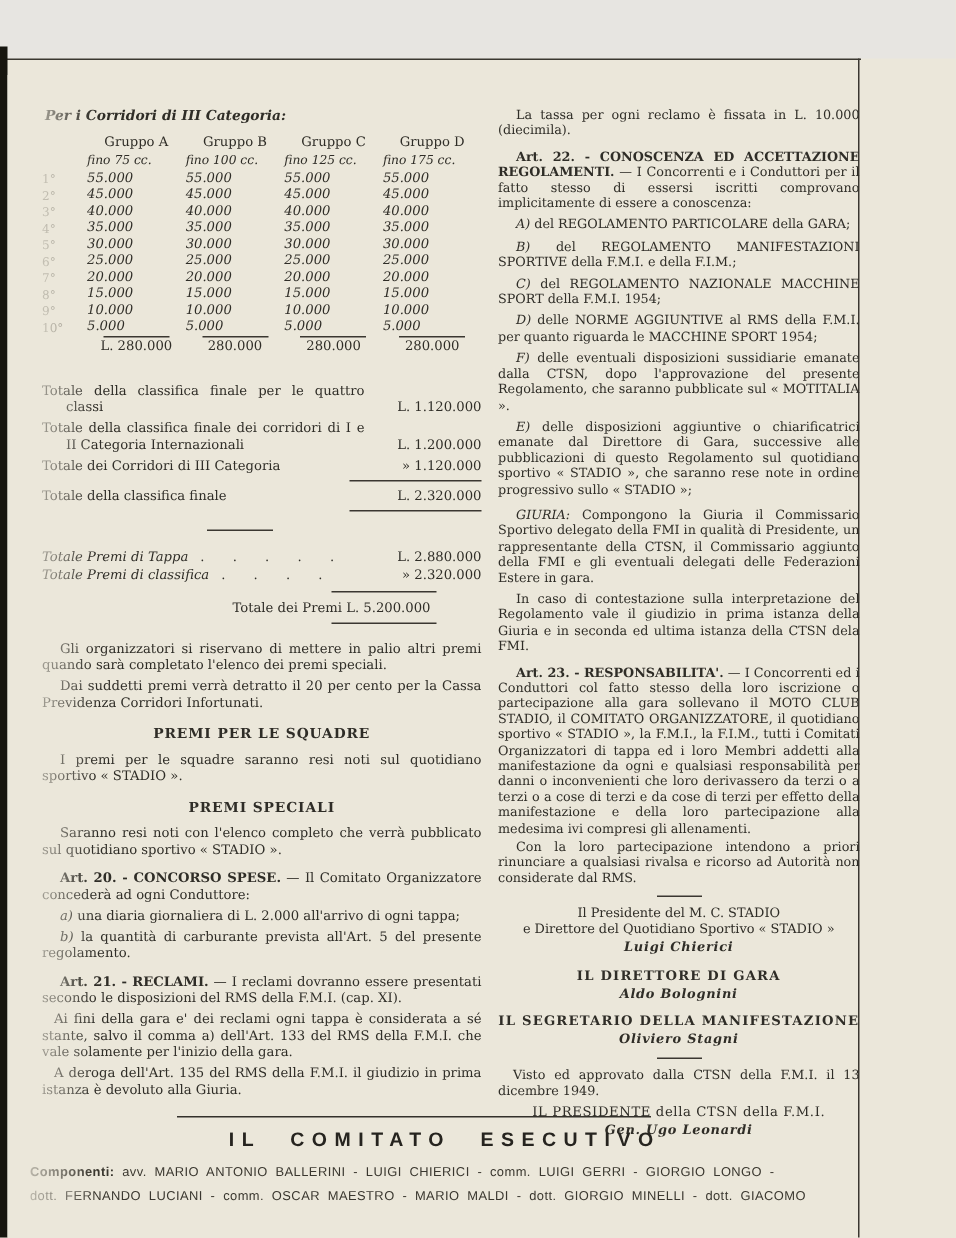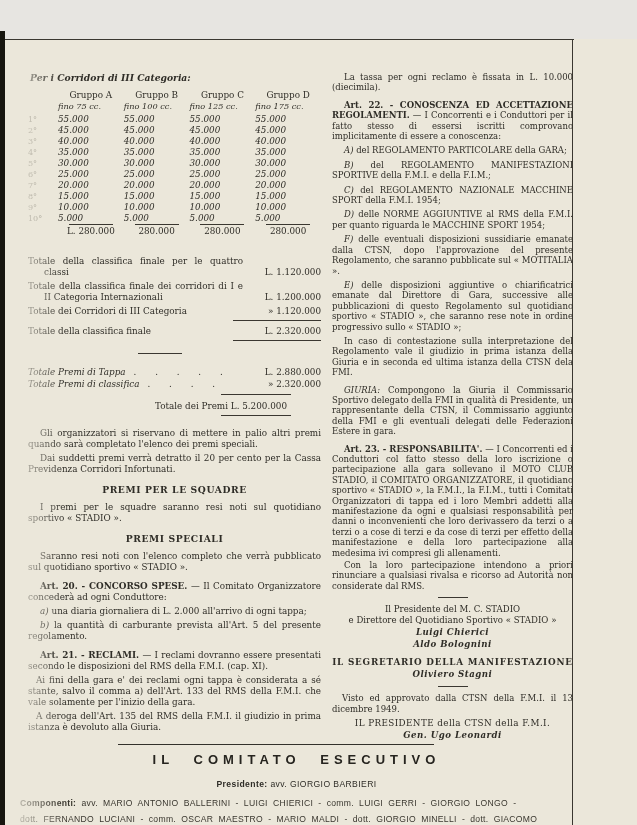--- a/index.html
+++ b/index.html
@@ -267,53 +267,50 @@
 
     <div id="reg-list">
         <p class="p" style="margin-top: 4px;"><span class="it">A)</span> del REGOLAMENTO PARTICOLARE della GARA;</p>
         <p class="p" style="margin-top: 4px;"><span class="it">B)</span> del REGOLAMENTO MANIFESTAZIONI SPORTIVE della F.M.I. e della F.I.M.;</p>
         <p class="p" style="margin-top: 4px;"><span class="it">C)</span> del REGOLAMENTO NAZIONALE MACCHINE SPORT della F.M.I. 1954;</p>
         <p class="p" style="margin-top: 4px;"><span class="it">D)</span> delle NORME AGGIUNTIVE al RMS della F.M.I. per quanto riguarda le MACCHINE SPORT 1954;</p>
         <p class="p" style="margin-top: 4px;"><span class="it">F)</span> delle eventuali disposizioni sussidiarie emanate dalla CTSN, dopo l'approvazione del presente Regolamento, che saranno pubblicate sul « MOTITALIA ».</p>
         <p class="p" style="margin-top: 4px;"><span class="it">E)</span> delle disposizioni aggiuntive o chiarificatrici emanate dal Direttore di Gara, successive alle pubblicazioni di questo Regolamento sul quotidiano sportivo « STADIO », che saranno rese note in ordine progressivo sullo « STADIO »;</p>
       </div>
 
+    <p class="p" style="margin-top:7px"><span class="it">GIURIA:</span><span> Compongono la Giuria il Commissario Sportivo delegato della FMI in qualità di Presidente, un rappresentante della CTSN, il Commissario aggiunto della FMI e gli eventuali delegati delle Federazioni Estere in gara.</span></p>
+
     <p class="p" style="margin-top:4px">In caso di contestazione sulla interpretazione del Regolamento vale il giudizio in prima istanza della Giuria e in seconda ed ultima istanza della CTSN dela FMI.</p>
-
-    <p class="p" style="margin-top:7px"><span class="it">GIURIA:</span><span> Compongono la Giuria il Commissario Sportivo delegato della FMI in qualità di Presidente, un rappresentante della CTSN, il Commissario aggiunto della FMI e gli eventuali delegati delle Federazioni Estere in gara.</span></p>
 
     <p class="p" style="margin-top:7px"><span class="bold">Art. 23. - RESPONSABILITA'.</span><span> — I Concorrenti ed i Conduttori col fatto stesso della loro iscrizione o partecipazione alla gara sollevano il MOTO CLUB STADIO, il COMITATO ORGANIZZATORE, il quotidiano sportivo « STADIO », la F.M.I., la F.I.M., tutti i Comitati Organizzatori di tappa ed i loro Membri addetti alla manifestazione da ogni e qualsiasi responsabilità per danni o inconvenienti che loro derivassero da terzi o a terzi o a cose di terzi e da cose di terzi per effetto della manifestazione e della loro partecipazione alla medesima ivi compresi gli allenamenti.</span></p>
     <p class="p">Con la loro partecipazione intendono a priori rinunciare a qualsiasi rivalsa e ricorso ad Autorità non considerate dal RMS.</p>
 
     <div class="mini-divider"></div>
 
     <div class="sig-center">Il Presidente del M. C. STADIO</div>
     <div class="sig-center">e Direttore del Quotidiano Sportivo « STADIO »</div>
     <div class="sig-name">Luigi Chierici</div>
 
+    <div class="sig-title" style="margin-top:8px">IL DIRETTORE DI GARA</div>
     <div class="sig-name">Aldo Bolognini</div>
 
     <div class="sig-title" style="margin-top:7px">IL SEGRETARIO DELLA MANIFESTAZIONE</div>
     <div class="sig-name">Oliviero Stagni</div>
 
     <div class="mini-divider"></div>
 
     <p class="p" style="text-indent:10px;margin-bottom:4px">Visto ed approvato dalla CTSN della F.M.I. il 13 dicembre 1949.</p>
 
     <div class="sig-title" style="font-weight:normal;letter-spacing:0.4px;margin-top:4px">IL PRESIDENTE della CTSN della F.M.I.</div>
     <div class="sig-name">Gen. Ugo Leonardi</div>
   </div>
 
   <div class="committee-rule"></div>
   <div class="committee">
     <div class="committee-heading">IL COMITATO ESECUTIVO</div>
-    <div class="committee-pres">
-      <span class="bold">Presidente:</span>
-      <span>avv. GIORGIO BARBIERI</span>
-    </div>
     <div class="committee-members">
       <span class="bold">Componenti:</span>
       <span>avv. MARIO ANTONIO BALLERINI - LUIGI CHIERICI - comm. LUIGI GERRI - GIORGIO LONGO -</span>
     </div>
     <div class="committee-members l2">dott. FERNANDO LUCIANI - comm. OSCAR MAESTRO - MARIO MALDI - dott. GIORGIO MINELLI - dott. GIACOMO</div>
   </div>
 
   <div class="fade-left"></div>
 </div>
 

